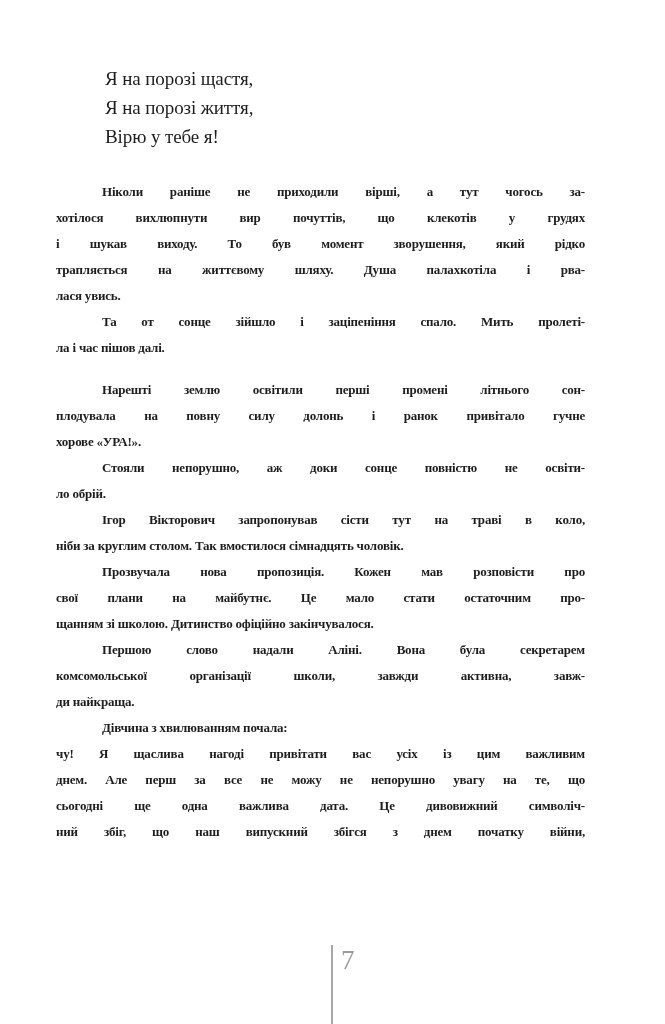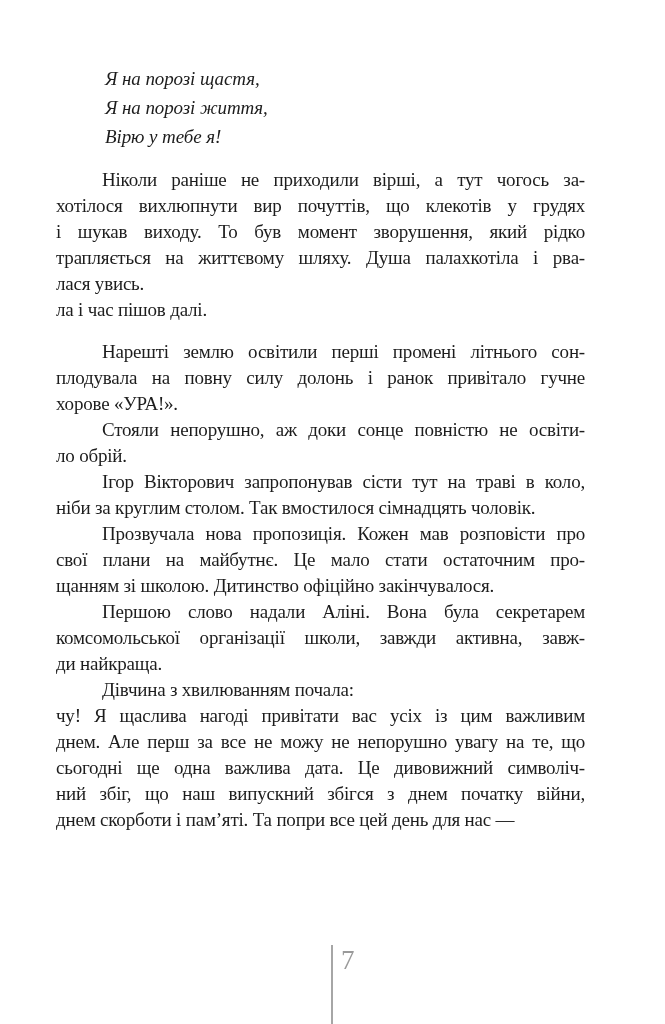--- a/index.html
+++ b/index.html
@@ -23,32 +23,32 @@
   }
   .content{
     position:absolute;
     left:56px;top:0;
     width:529px;
     color:var(--text);
   }
   
   .poem{
     margin:64px 0 0 49px;
-    font-style:italic;
     font-size:19px;
     line-height:29px;
     letter-spacing:-0.1px;
   }
   .poem-line{white-space:nowrap;}
   
   .bodytext{
-    margin-top:16px;
-    font-size:19px;
+    margin-top:28px;
+    font-size:13px;
     line-height:26px;
     letter-spacing:-0.2px;
+    font-weight:bold;
   }
   .paragraph{margin:0;}
   .paragraph.section-break{margin-top:16px;}
   .tline{
     text-align:justify;
     text-align-last:justify;
   }
   .tline.first{padding-left:46px;}
   .tline.last{
     text-align:right;
@@ -81,20 +81,21 @@
       </div>
     <div class="bodytext">
         <div class="paragraph">
           <div class="tline first">Ніколи раніше не приходили вірші, а тут чогось за-</div>
           <div class="tline">хотілося вихлюпнути вир почуттів, що клекотів у грудях</div>
           <div class="tline">і шукав виходу. То був момент зворушення, який рідко</div>
           <div class="tline">трапляється на життєвому шляху. Душа палахкотіла і рва-</div>
           <div class="tline last">лася увись.</div>
         </div>
         <div class="paragraph">
+          <div class="tline first">Та от сонце зійшло і заціпеніння спало. Мить пролеті-</div>
           <div class="tline last">ла і час пішов далі.</div>
         </div>
         <div class="paragraph section-break">
           <div class="tline first">Нарешті землю освітили перші промені літнього сон-</div>
           <div class="tline">плодувала на повну силу долонь і ранок привітало гучне</div>
           <div class="tline last">хорове «УРА!».</div>
         </div>
         <div class="paragraph">
           <div class="tline first">Стояли непорушно, аж доки сонце повністю не освіти-</div>
           <div class="tline last">ло обрій.</div>
@@ -114,19 +115,18 @@
           <div class="tline last">ди найкраща.</div>
         </div>
         <div class="paragraph">
           <div class="tline first last">Дівчина з хвилюванням почала:</div>
         </div>
         <div class="paragraph">
           <div class="tline">чу! Я щаслива нагоді привітати вас усіх із цим важливим</div>
           <div class="tline">днем. Але перш за все не можу не непорушно увагу на те, що</div>
           <div class="tline">сьогодні ще одна важлива дата. Це дивовижний символіч-</div>
           <div class="tline">ний збіг, що наш випускний збігся з днем початку війни,</div>
-          <div class="tline last">днем скорботи і пам’яті. Та попри все цей день для нас —</div>
         </div>
       </div>
   </div>
   <div class="footer-rule"></div>
   <div class="page-number">7</div>
 </div>
 
 </body></html>

